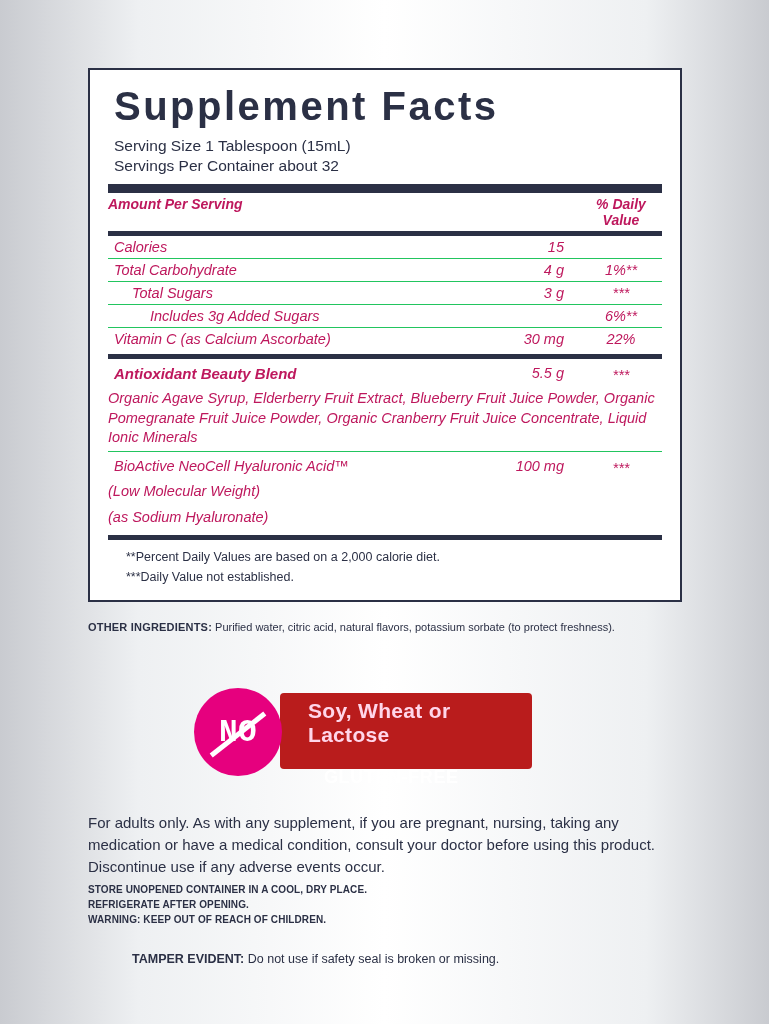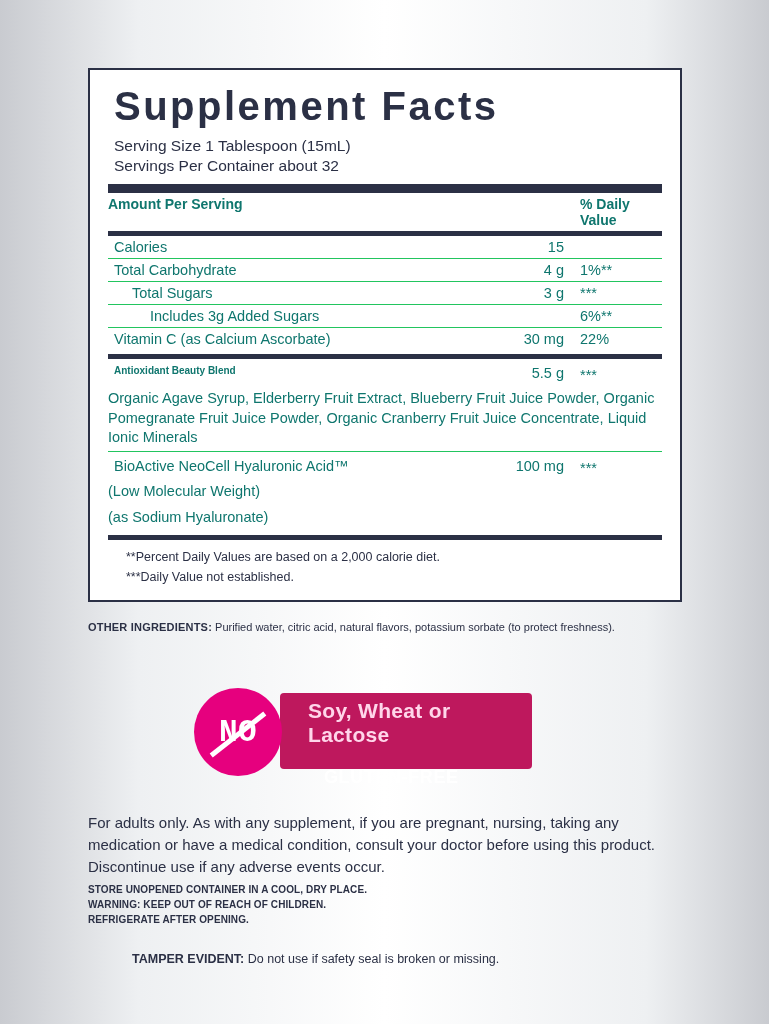--- a/index.html
+++ b/index.html
@@ -53,39 +53,40 @@
   }
   .rule-med {
     height: 5px;
     background: #2b3045;
     margin: 0;
   }
   table.sf-table {
     width: 100%;
     border-collapse: collapse;
     font-size: 14.5px;
-    color: #0f766e;
+    color: #be185d;
+    font-style: italic;
   }
   table.sf-table td {
     padding: 3px 0 3px 0;
     vertical-align: top;
   }
   .hdr-row td {
     font-weight: bold;
     font-size: 14px;
     padding-top: 4px;
     padding-bottom: 4px;
   }
   .col-name { text-align: left; }
   .col-amt  { text-align: right; width: 110px; padding-right: 16px !important; }
-  .col-dv   { text-align: left; width: 82px; }
+  .col-dv   { text-align: center; width: 82px; }
   .line-top td { border-top: 1px solid #22c55e; }
   .blend-name {
     font-weight: bold;
-    font-size: 10px;
+    font-size: 15px;
   }
   .blend-ingredients {
     font-size: 14.5px;
     line-height: 1.35;
     padding-left: 18px;
     padding-top: 2px;
     padding-bottom: 4px;
   }
   .ha-sub {
     padding-left: 18px;
@@ -122,21 +123,21 @@
     top: 688px;
     width: 406px;
     height: 86px;
   }
   .no-bar {
     position: absolute;
     left: 98px;
     top: 5px;
     width: 252px;
     height: 76px;
-    background: #be185d;
+    background: #b91c1c;
     border-radius: 4px;
   }
   .no-bar .l1 {
     position: absolute;
     left: 28px;
     top: 6px;
     font-size: 21px;
     color: #ffd6ea;
     font-weight: bold;
     letter-spacing: 0.3px;
@@ -314,21 +315,21 @@
     <div class="no-circle">
       <span>NO</span>
       <div class="no-slash"></div>
     </div>
   </div>
 
   <div class="warn-main">For adults only. As with any supplement, if you are pregnant, nursing, taking any medication or have a medical condition, consult your doctor before using this product. Discontinue use if any adverse events occur.</div>
 
   <div class="store-lines">
     <div>STORE UNOPENED CONTAINER IN A COOL, DRY PLACE.</div>
+    <div>REFRIGERATE AFTER OPENING.</div>
     <div>WARNING: KEEP OUT OF REACH OF CHILDREN.</div>
-    <div>REFRIGERATE AFTER OPENING.</div>
   </div>
 
   <div class="tamper">
     <b>TAMPER EVIDENT:</b><span class="normal"> Do not use if safety seal is broken or missing.</span>
   </div>
 
 </div>
 
 </body></html>

